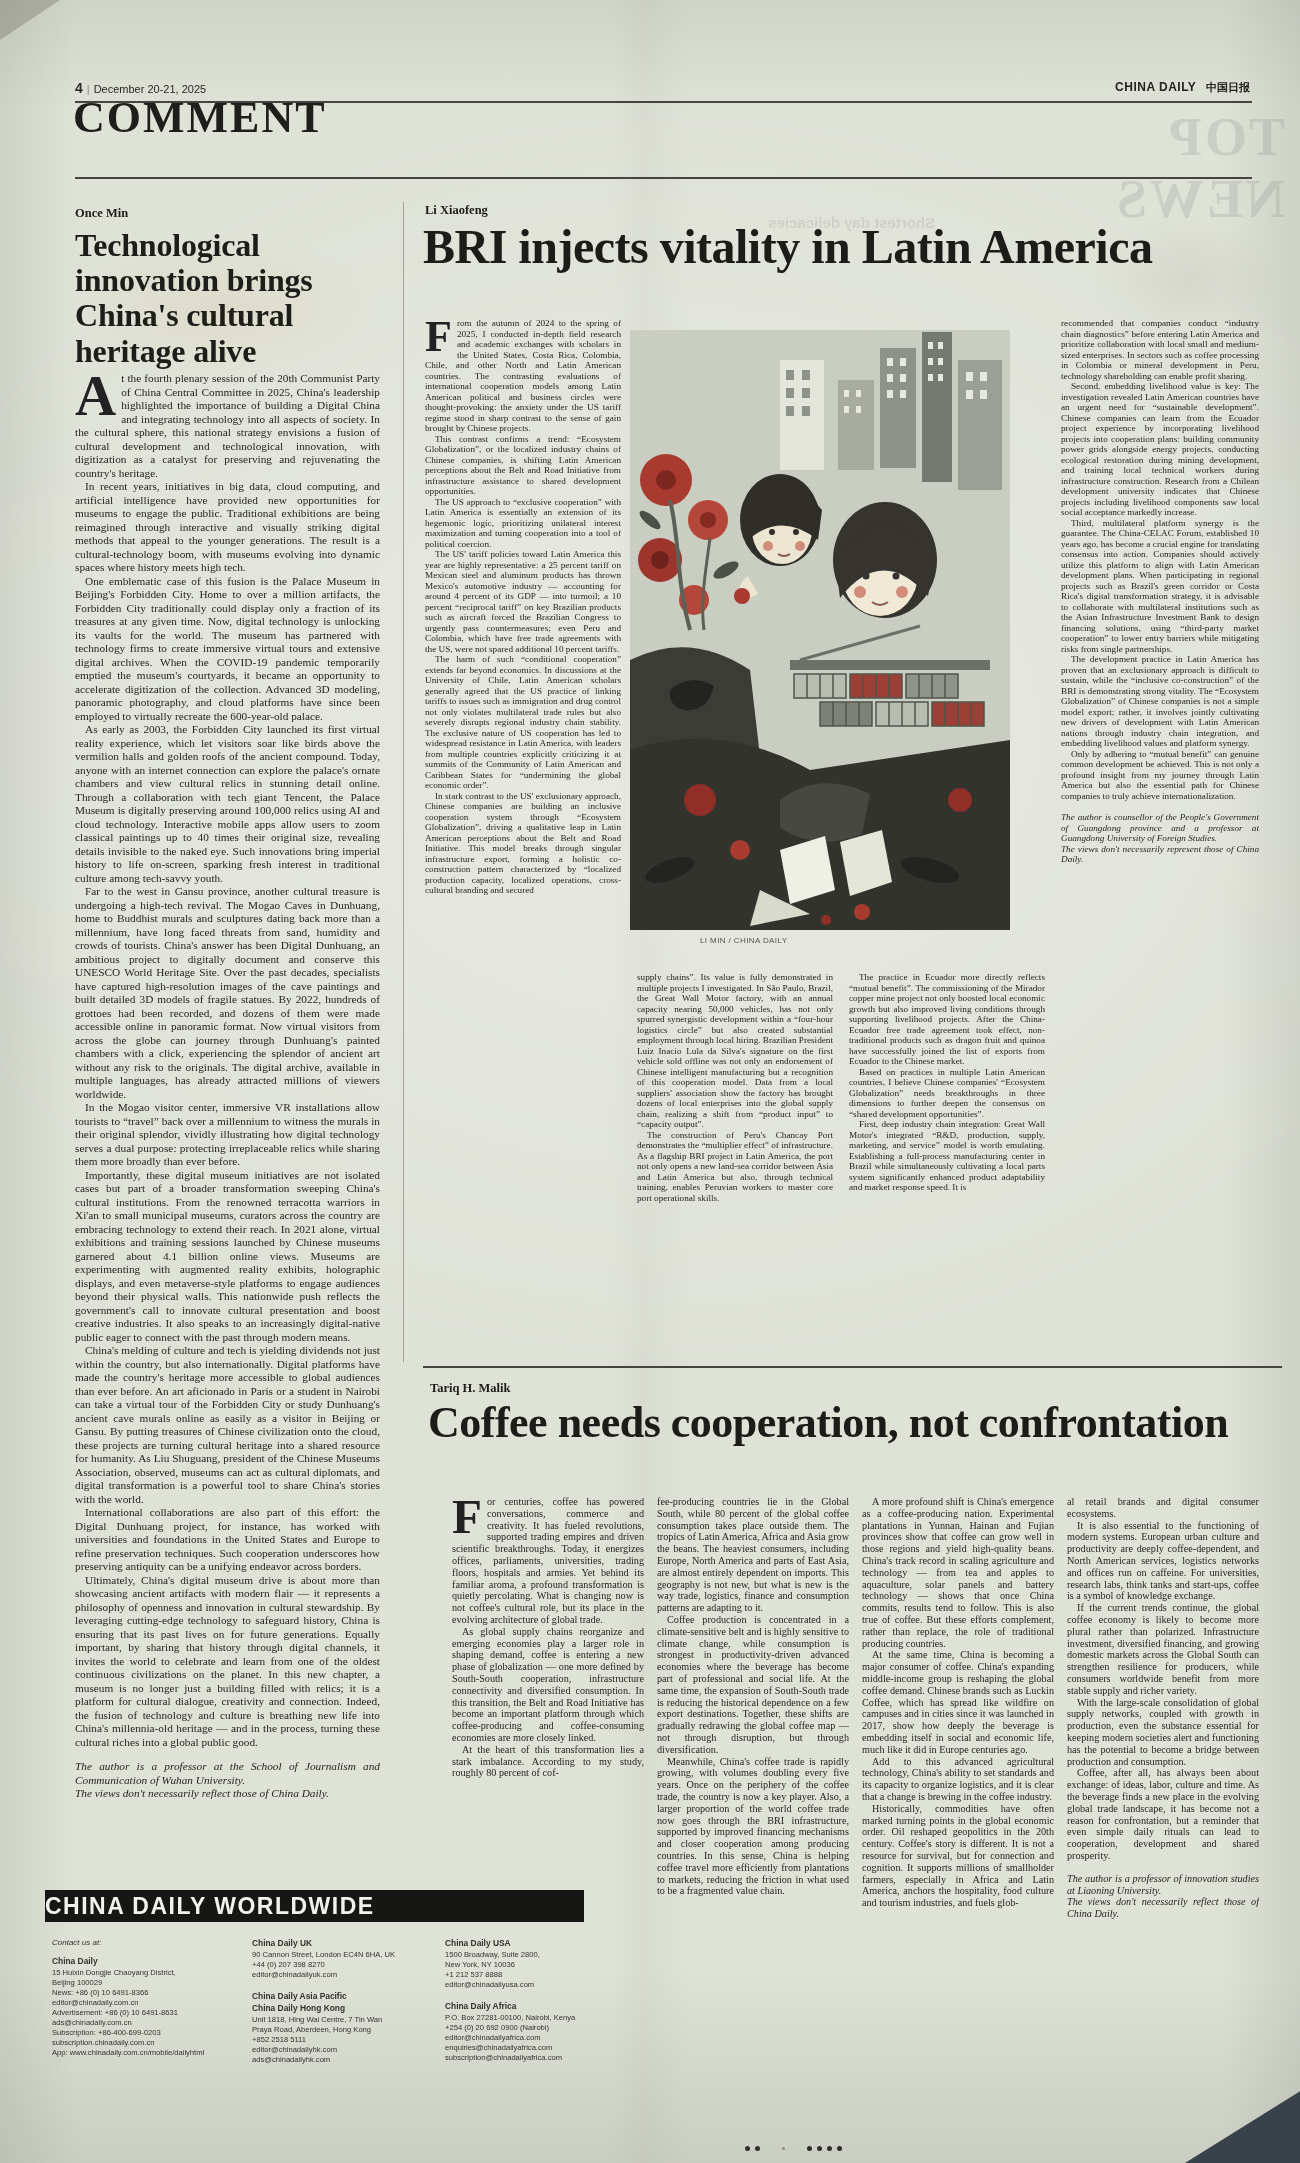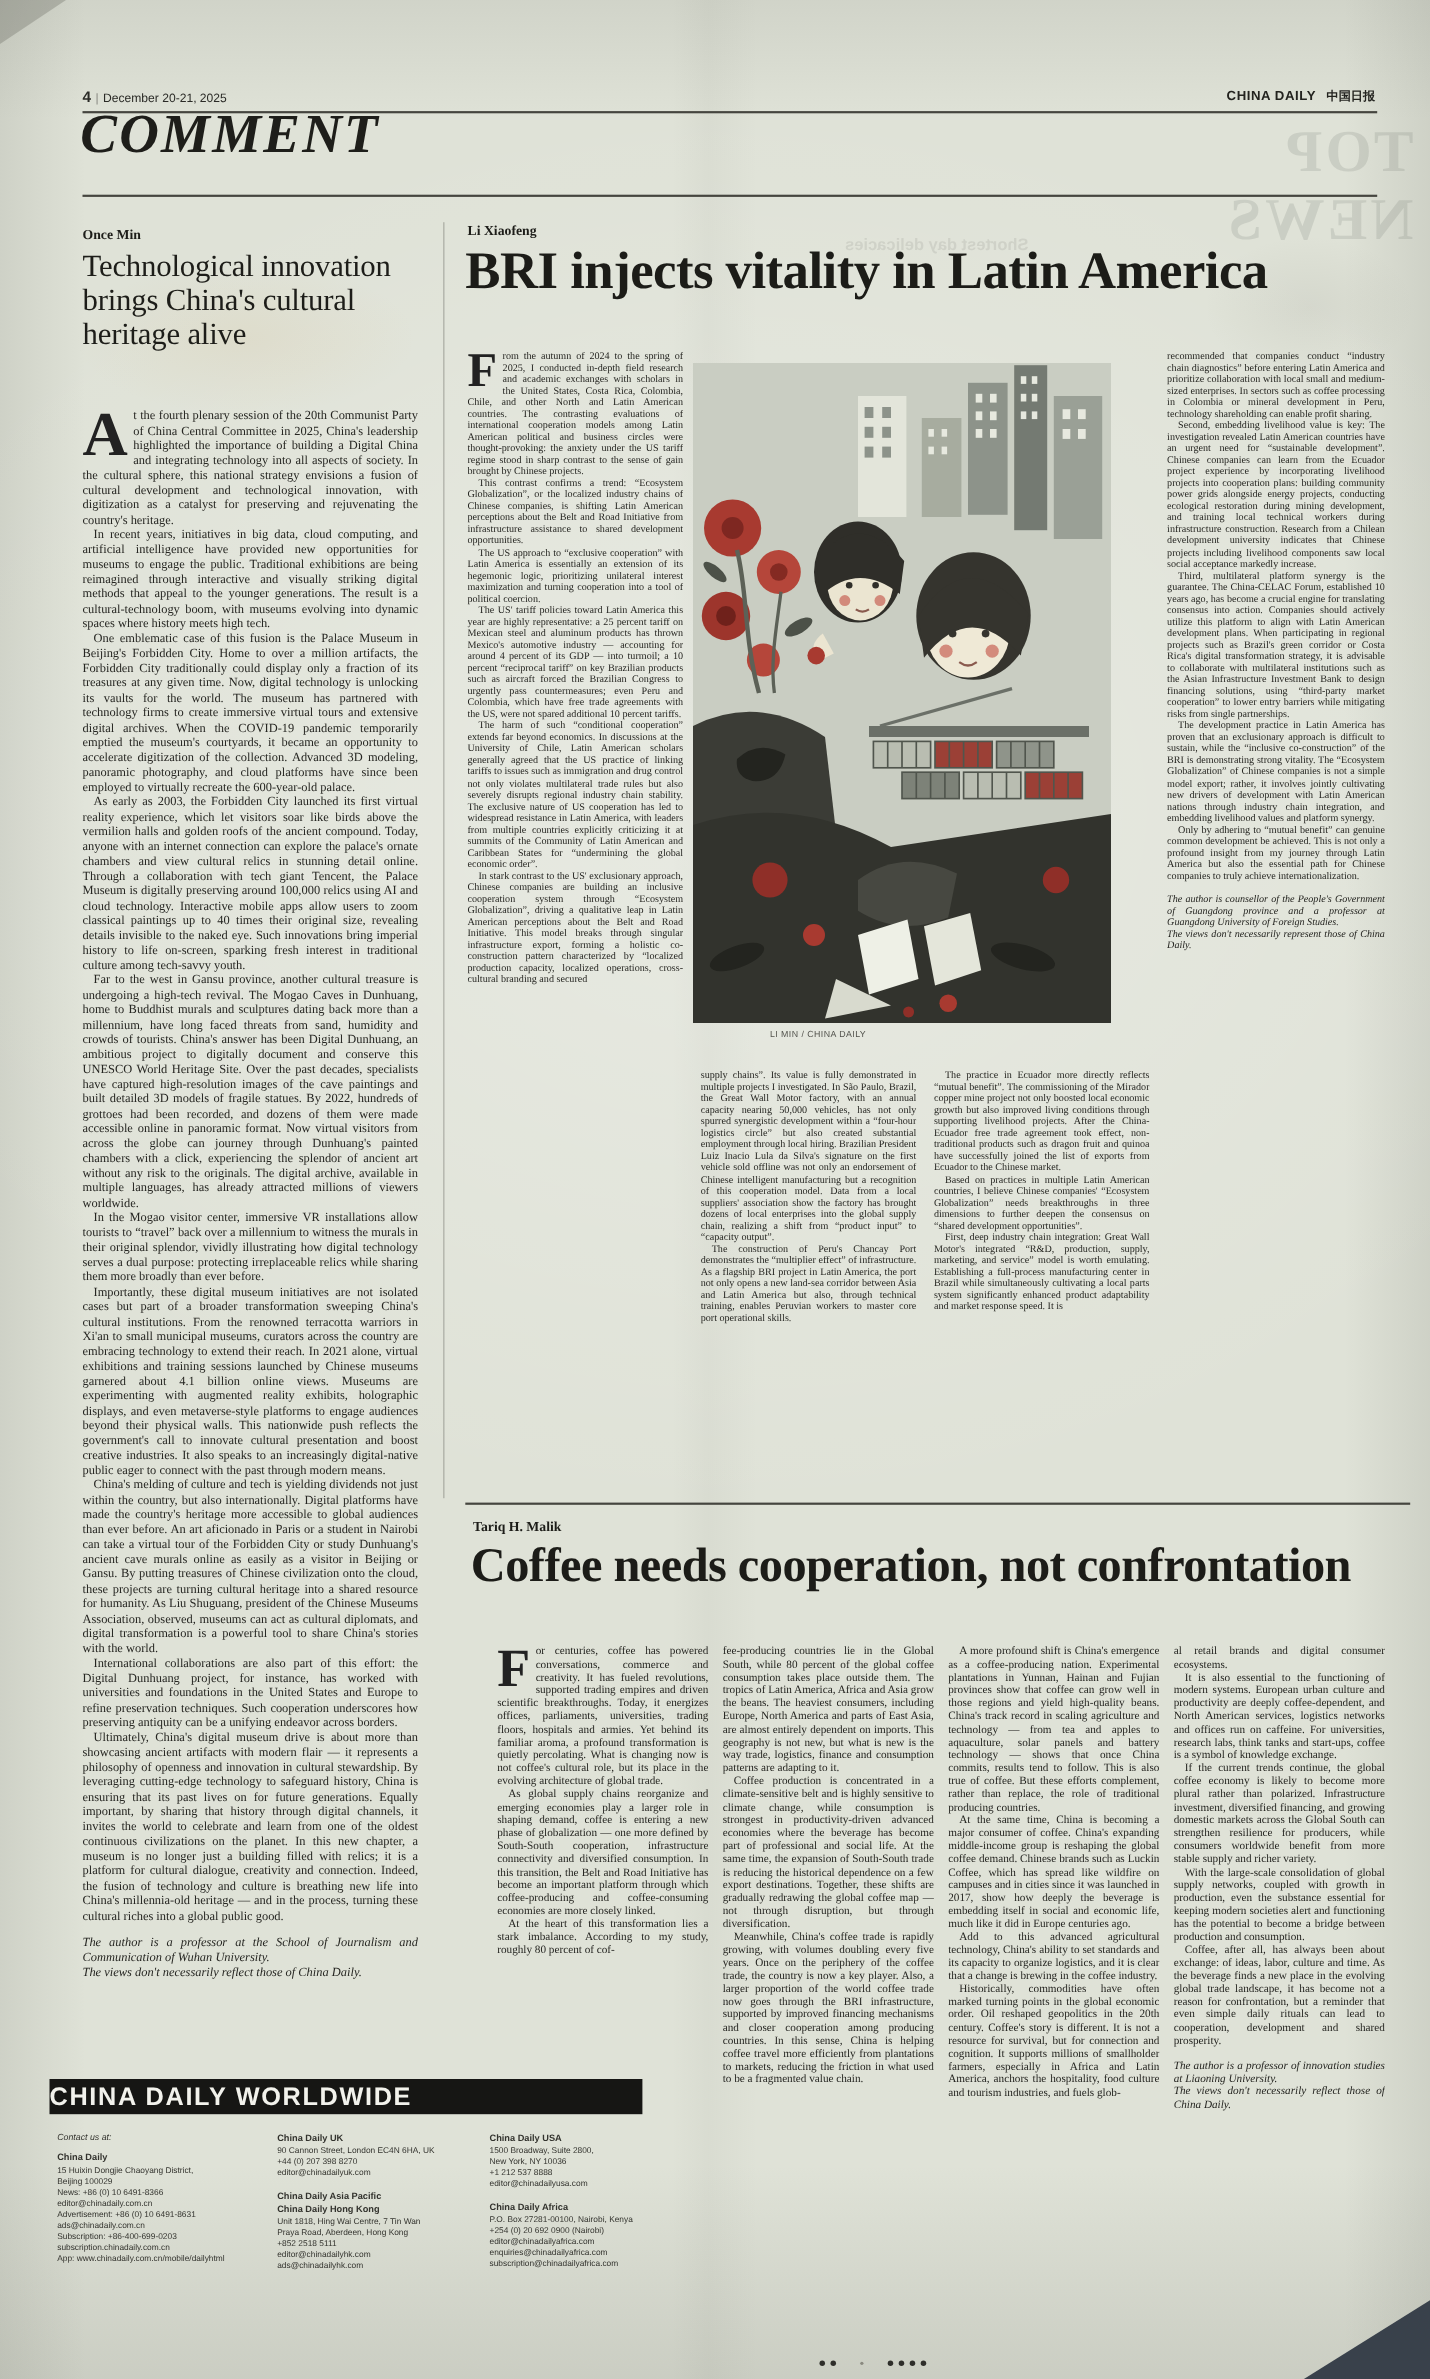--- a/index.html
+++ b/index.html
@@ -15,30 +15,30 @@
     font-family:"Liberation Serif","DejaVu Serif",serif;
   }
   .rule{position:absolute;background:#45453f;height:1.5px;}
   .rule-top{left:75px;right:48px;top:101px;}
   .rule-section{left:75px;right:48px;top:177px;}
   .folio{position:absolute;left:75px;top:80px;font-family:"Liberation Sans",sans-serif;font-size:11px;color:#2a2a26;}
   .folio-num{font-weight:bold;font-size:14px;}
   .folio-sep{color:#8a8a82;margin:0 4px;}
   .masthead{position:absolute;right:50px;top:80px;font-family:"Liberation Sans",sans-serif;font-weight:bold;font-size:12px;letter-spacing:.5px;color:#23231f;}
   .masthead .cn{font-size:11px;margin-left:6px;letter-spacing:0;}
-  .section-title{position:absolute;left:73px;top:92px;margin:0;font-size:50px;font-weight:bold;letter-spacing:2px;color:#1e1e1a;font-style:italic;}
+  .section-title{position:absolute;left:73px;top:92px;margin:0;font-size:44px;font-weight:bold;letter-spacing:2px;color:#1e1e1a;}
   .ghost{position:absolute;transform:scaleX(-1);font-weight:bold;pointer-events:none;user-select:none;}
   .ghost-topnews{left:985px;top:106px;width:300px;font-size:54px;letter-spacing:3px;color:rgba(90,95,86,.15);}
   .ghost-subhead{left:655px;top:214px;width:280px;font-family:"Liberation Sans",sans-serif;font-size:15px;color:rgba(90,95,86,.13);}
   .blob{position:absolute;pointer-events:none;}
   .blob1{left:68px;top:238px;width:310px;height:140px;background:radial-gradient(closest-side,rgba(205,170,110,.12),transparent);}
   .blob2{left:1095px;top:215px;width:190px;height:130px;background:radial-gradient(closest-side,rgba(120,120,110,.10),transparent);}
   .byline{position:absolute;font-size:12.5px;font-weight:bold;color:#1d1d19;}
   .a1-byline{left:75px;top:206px;}
-  .a1-title{position:absolute;left:75px;top:228px;width:305px;margin:0;font-size:28px;line-height:1.1;font-weight:normal;color:#1d1d19;letter-spacing:-.2px;}
+  .a1-title{position:absolute;left:75px;top:228px;width:305px;margin:0;font-size:32px;line-height:1.1;font-weight:bold;color:#1d1d19;letter-spacing:-.2px;}
   .body{position:absolute;text-align:justify;overflow:hidden;hyphens:auto;overflow-wrap:break-word;}
   .body p{margin:0;}
   .rest p, .indent-first p{text-indent:10px;}
   .cont p{text-indent:10px;}
   .cont p:first-child{text-indent:0;}
   .a1-body{left:75px;top:372px;width:305px;height:1502px;font-size:11.3px;line-height:13.5px;}
   .dropcap{float:left;font-weight:bold;color:#222;padding:2px 5px 0 0;}
   .dc1{font-size:57px;line-height:44px;}
   .dc2{font-size:44px;line-height:34px;}
   .dc3{font-size:49px;line-height:38px;}

